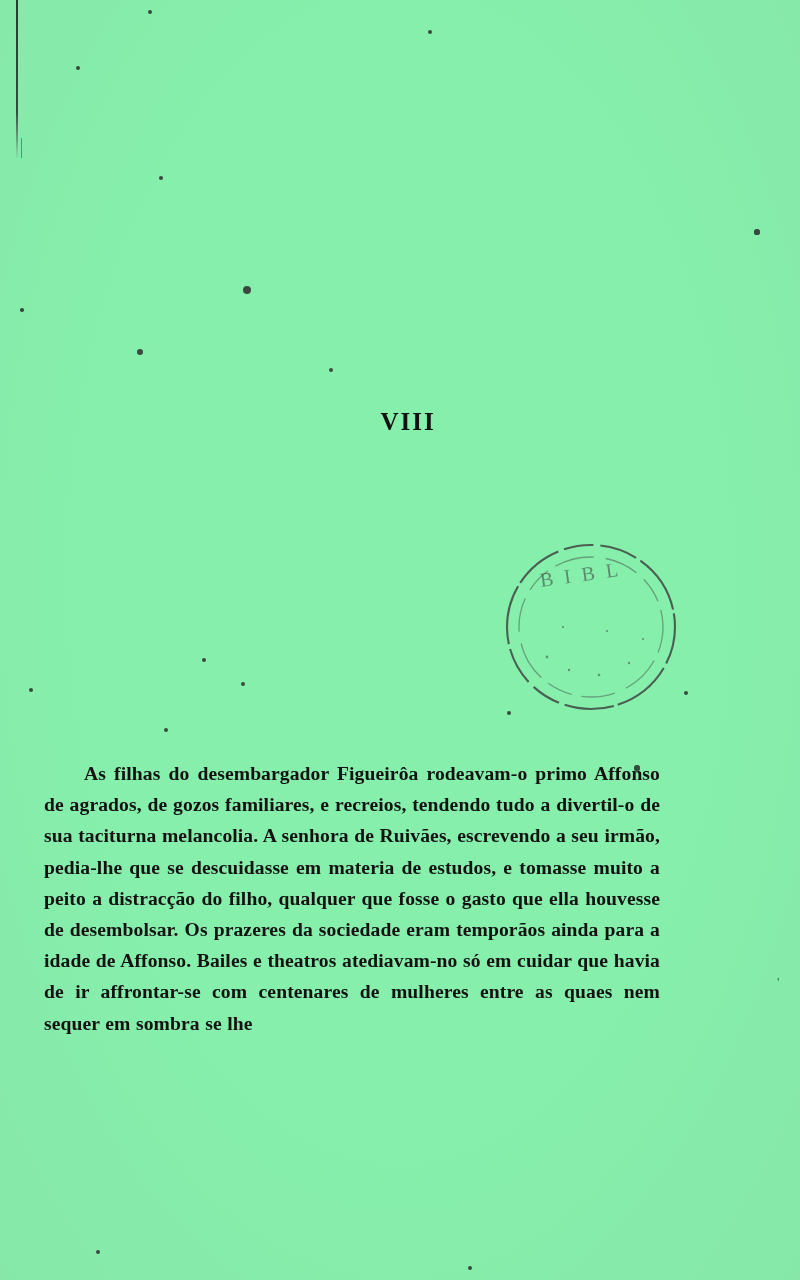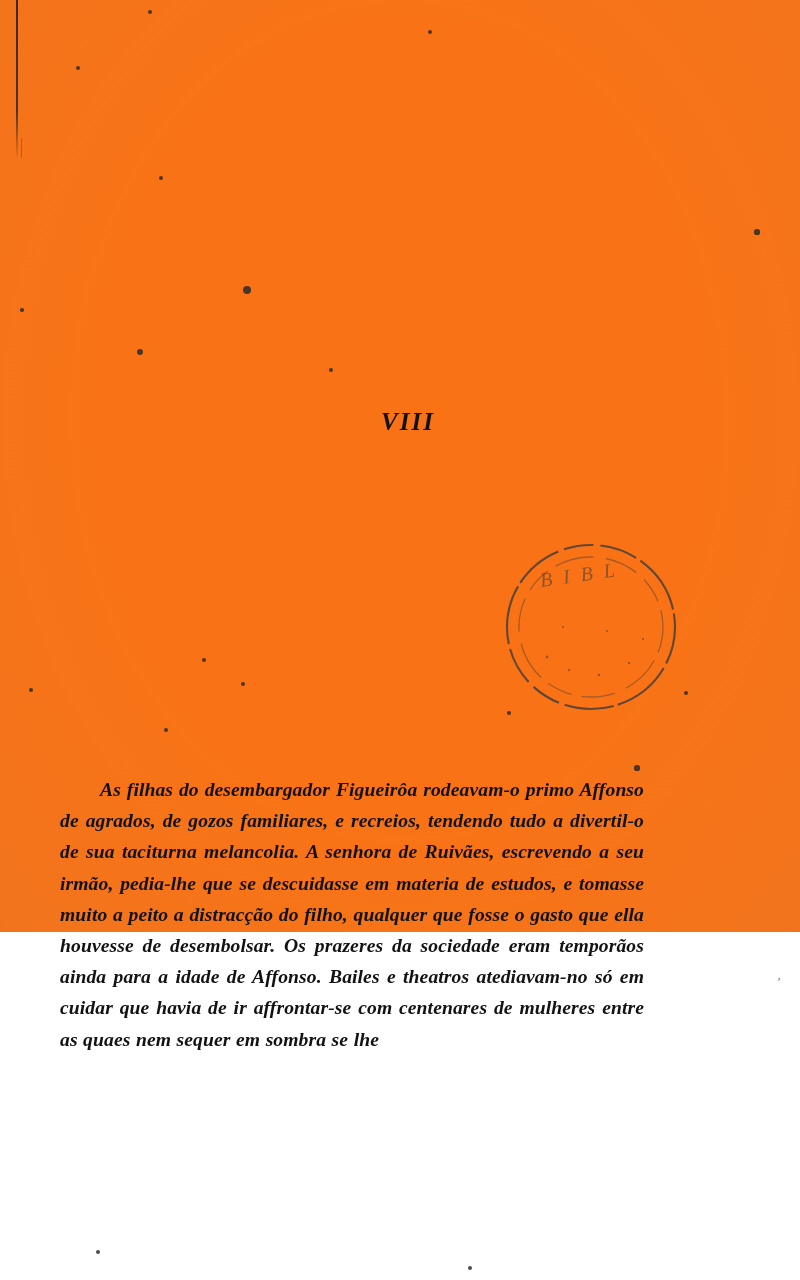--- a/index.html
+++ b/index.html
@@ -10,23 +10,22 @@
   body {
     width: 800px;
     height: 1280px;
     overflow: hidden;
     font-family: "Liberation Serif", serif;
   }
 
   #page {
     position: relative;
     width: 800px;
-    height: 932px;
-    background: #f97316;
-    font-style: italic;
+    height: 1280px;
+    background: #86efac;
   }
 
   
   #paper-texture {
     position: absolute;
     inset: 0;
     background:
       radial-gradient(ellipse at 50% 45%, rgba(255,255,255,0) 55%, rgba(140,135,125,0.07) 100%);
     pointer-events: none;
   }
@@ -75,21 +74,21 @@
     font-family: "Liberation Serif", serif;
     font-size: 19.6px;
     line-height: 31.2px;
     color: #121212;
     text-align: justify;
     font-weight: 600;
     letter-spacing: 0.1px;
     -webkit-font-smoothing: none;
   }
   #body-text p {
-    margin: 16px;
+    margin: 0;
     text-indent: 40px;
     word-spacing: 0.5px;
   }
 
   
   #stamp {
     position: absolute;
     left: 503px;
     top: 539px;
     width: 176px;

